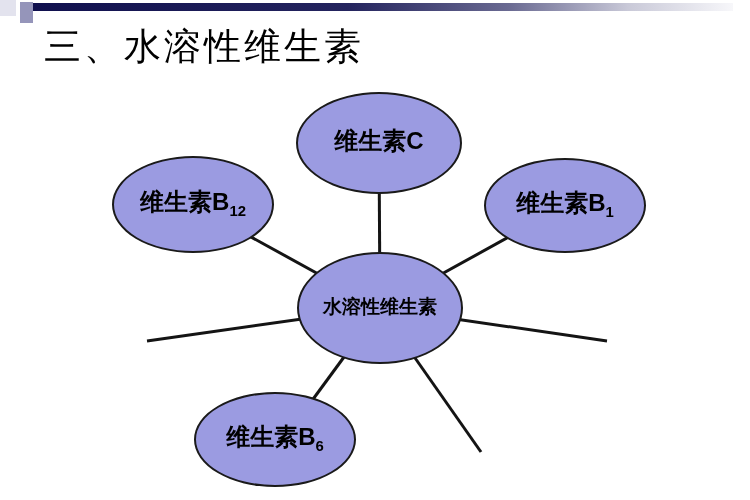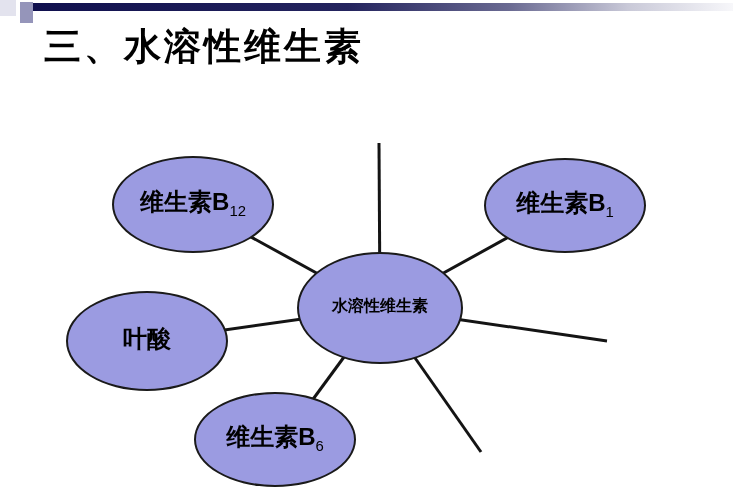--- a/index.html
+++ b/index.html
@@ -16,37 +16,37 @@
   .decor-square-mid{
     position:absolute;left:20px;top:2px;width:13px;height:21px;
     background:#9595ba;
   }
   .decor-bar{
     position:absolute;left:33px;top:3px;width:700px;height:8px;
     background:linear-gradient(to right,#10104e 0%,#24245e 45%,#6a6a92 68%,#c9c9d8 85%,#f7f7fa 100%);
   }
   .slide-title{
     position:absolute;left:44px;top:22px;margin:0;
-    font-size:37px;font-weight:bold;color:#000000;
+    font-size:37px;font-weight:normal;color:#000000;
     letter-spacing:3px;white-space:nowrap;
   }
   .diagram{position:absolute;left:0;top:0;width:750px;height:500px;}
   svg.connectors{position:absolute;left:0;top:0;}
   .node{
     position:absolute;border-radius:50%;
     background:#9b9be1;border:2.5px solid #1a1a1a;
     display:flex;align-items:center;justify-content:center;
     box-sizing:border-box;
   }
   .node .label{
     font-size:24px;font-weight:bold;color:#000000;white-space:nowrap;
     line-height:1;
   }
-  .node.center .label{font-size:16px;}
-  .node .label sub{font-size:0.62em;font-weight:normal;}
+  .node.center .label{font-size:19px;}
+  .node .label sub{font-size:0.62em;font-weight:bold;}
 </style>
 </head>
 <body>
 
 <div class="decor-square-light"></div>
 <div class="decor-square-mid"></div>
 <div class="decor-bar"></div>
 
 <h1 class="slide-title">三、水溶性维生素</h1>
 
@@ -61,32 +61,32 @@
       <line x1="380" y1="308" x2="147" y2="341"></line>
       <line x1="380" y1="308" x2="481" y2="452"></line>
       <line x1="380" y1="308" x2="275" y2="451"></line>
     </g>
   </svg>
 
   <div class="node center" style="left:297px;top:252px;width:166px;height:112px;">
     <span class="label"><span>水溶性维生素</span><sub></sub></span>
   </div>
 
+  <div class="node" style="left:296px;top:92px;width:166px;height:102px;">
+    <span class="label"><span>维生素C</span><sub></sub></span>
+  </div>
 
   <div class="node" style="left:484px;top:158px;width:162px;height:95px;">
     <span class="label"><span>维生素B</span><sub>1</sub></span>
   </div>
 
 
 
   <div class="node" style="left:194px;top:392px;width:162px;height:95px;">
     <span class="label"><span>维生素B</span><sub>6</sub></span>
   </div>
 
-  <div class="node" style="left:66px;top:291px;width:162px;height:100px;">
-    <span class="label"><span>叶酸</span><sub></sub></span>
-  </div>
 
   <div class="node" style="left:112px;top:156px;width:162px;height:97px;">
     <span class="label"><span>维生素B</span><sub>12</sub></span>
   </div>
 
 </div>
 
 </body></html>

